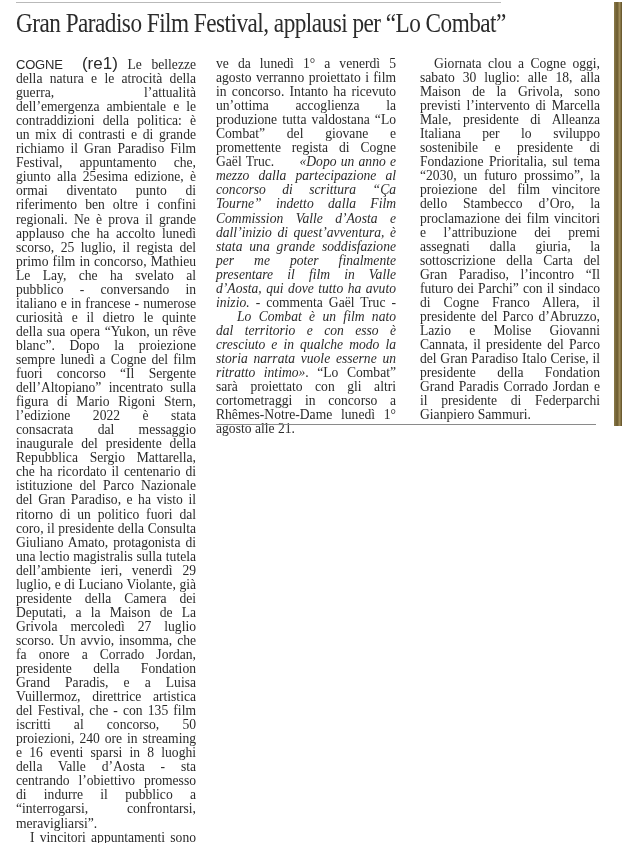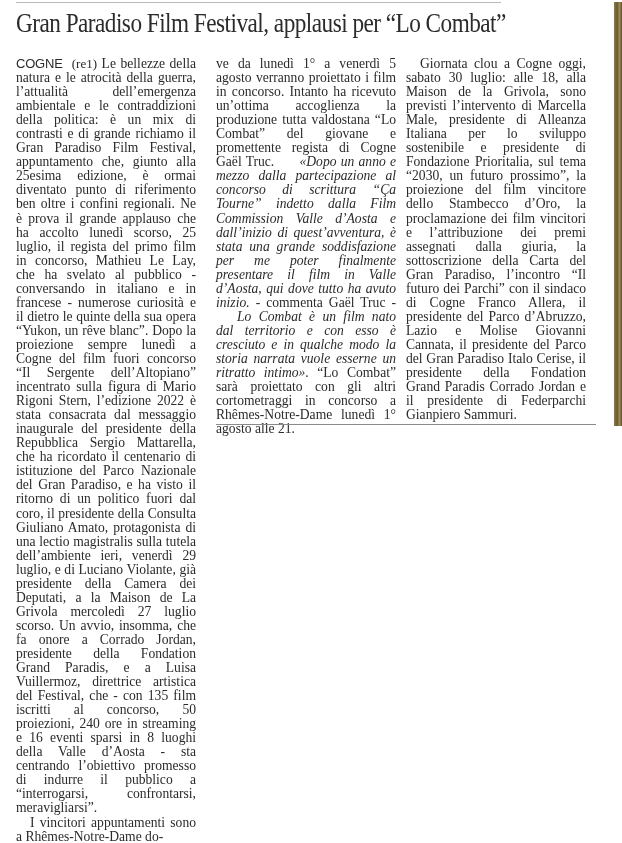--- a/index.html
+++ b/index.html
@@ -13,23 +13,23 @@
     }
     .col {
       position: absolute; top: 57px; width: 180px;
       font-family: "Liberation Serif", "DejaVu Serif", serif;
       font-size: 13.6px; line-height: 14.05px; color: #2a2a2a;
       text-align: justify; hyphens: manual;
     }
     .col p { margin: 0; }
     .col1 { left: 16px; }
     .col2 { left: 216px; }
-    .col3 { left: 406px; }
+    .col3 { left: 420px; }
     .dateline { font-family: "Liberation Sans", "DejaVu Sans", sans-serif; font-weight: normal; font-size: 13px; letter-spacing: -0.2px; }
-    .tag { font-family: Liberation Serif, serif; font-size: 13px; }
+    .tag { font-family: Liberation Sans, sans-serif; font-size: 17px; }
     .indent { text-indent: 14px; }
     em { font-style: italic; margin-left: 21px; }
     .bottom-rule { position: absolute; left: 216px; top: 424px; width: 380px; height: 1px; background: #8a8a8a; }
     .edge-strip {
       position: absolute; left: 614px; top: 2px; width: 8px; height: 424px;
       background: linear-gradient(90deg, #8a7a4a, #6b5a2e 40%, #a08d5a 70%, #5d4d25);
     }
   </style>
 </head>
 <body>

